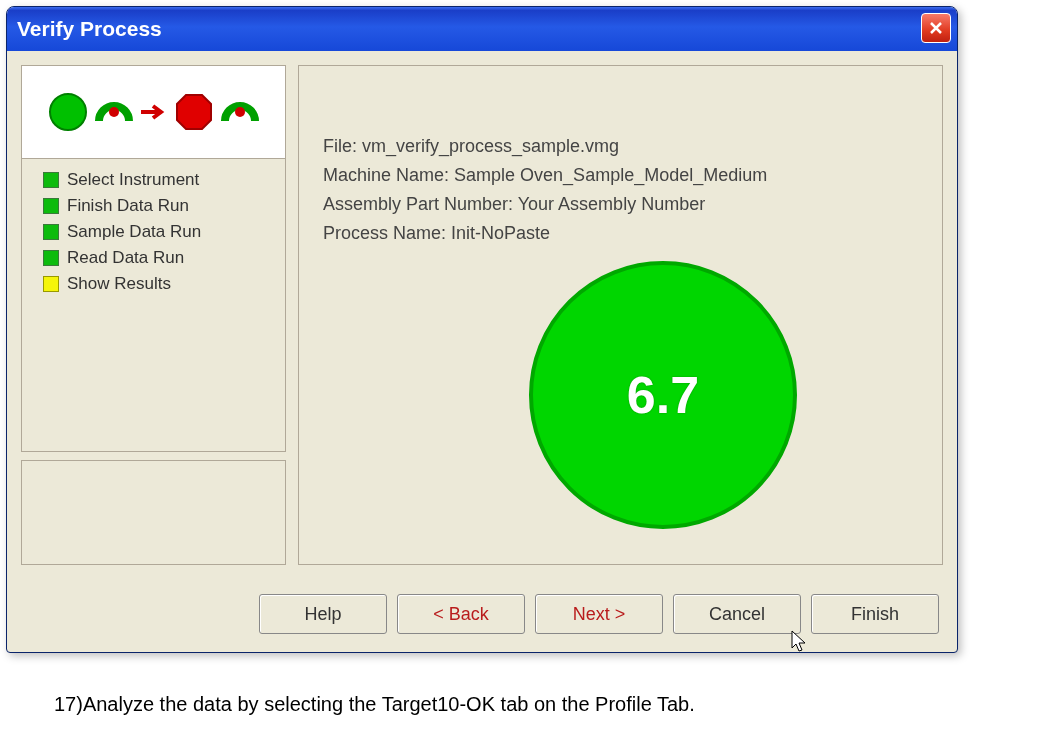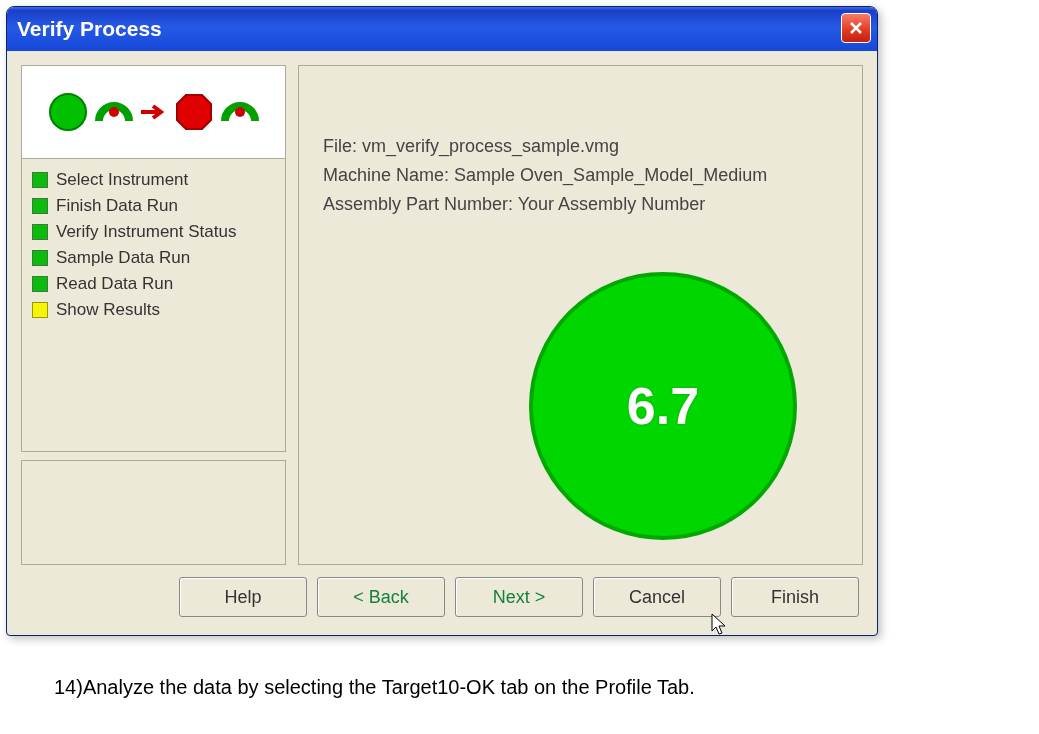--- a/index.html
+++ b/index.html
@@ -4,21 +4,21 @@
   <style>
     * { box-sizing: border-box; margin: 0; padding: 0; }
     body {
       font-family: Tahoma, Arial, sans-serif;
       background: #ffffff;
       width: 1039px;
       height: 734px;
       padding: 0;
     }
     .window {
-      width: 872px;
+      width: 952px;
       margin: 6px;
       background: #ece9d8;
       border: 1px solid #0a246a;
       border-radius: 8px 8px 4px 4px;
       box-shadow: 3px 3px 8px rgba(0,0,0,0.25);
       overflow: hidden;
     }
     .titlebar {
       background: linear-gradient(to bottom, #3c6df0 0%, #1a3ec8 8%, #2559e6 45%, #1648d8 100%);
       color: #fff;
@@ -64,21 +64,21 @@
       display: flex;
       align-items: center;
       justify-content: center;
       gap: 4px;
       padding: 4px;
     }
     .step-list {
       background: #ece9d8;
       border: 1px solid #b0a898;
       border-top: none;
-      padding: 8px 10px;
+      padding: 8px 21px;
       font-size: 17px;
       color: #333;
       flex: 1;
       min-height: 200px;
     }
     .step-item {
       display: flex;
       align-items: center;
       gap: 8px;
       padding: 3px 0;
@@ -110,21 +110,21 @@
       filter: blur(0.4px);
     }
     .big-circle {
       width: 268px;
       height: 268px;
       border-radius: 50%;
       background: #00d600;
       border: 4px solid #00a800;
       position: absolute;
       left: 230px;
-      top: 206px;
+      top: 195px;
       display: flex;
       align-items: center;
       justify-content: center;
       font-size: 52px;
       font-weight: bold;
       color: #ffffff;
       text-shadow: 0 0 2px rgba(0,0,0,0.3);
     }
     .button-bar {
       display: flex;
@@ -138,23 +138,24 @@
       background: #ece9d8;
       border: 1px solid #888;
       border-radius: 3px;
       font-size: 18px;
       color: #333;
       box-shadow: inset 1px 1px 0 #fff;
       display: flex;
       align-items: center;
       justify-content: center;
       cursor: pointer;
+      margin-top: 17px;
     }
     .btn.disabled {
-      color: #15803d;
+      color: #b91c1c;
     }
     .btn.first { margin-right: auto; margin-left: 278px; }
     .cursor {
       position: absolute;
       right: 148px;
       bottom: -2px;
       width: 18px;
       height: 24px;
     }
     .button-row-wrap { position: relative; }
@@ -203,42 +204,39 @@
         <div class="step-item">
             <div class="step-sq green"></div>
             <span>Select Instrument</span>
           </div>
         <div class="step-item">
             <div class="step-sq green"></div>
             <span>Finish Data Run</span>
           </div>
         <div class="step-item">
             <div class="step-sq green"></div>
-            <span>Verify Instrument Status</span>
-          </div>
-        <div class="step-item">
-            <div class="step-sq green"></div>
             <span>Sample Data Run</span>
           </div>
         <div class="step-item">
             <div class="step-sq green"></div>
             <span>Read Data Run</span>
           </div>
         <div class="step-item">
             <div class="step-sq yellow"></div>
             <span>Show Results</span>
           </div>
       </div>
       <div class="filler-box"></div>
     </div>
 
     <div class="main-panel">
       <div class="info-line">File: vm_verify_process_sample.vmg</div>
       <div class="info-line">Machine Name: Sample Oven_Sample_Model_Medium</div>
       <div class="info-line">Assembly Part Number: Your Assembly Number</div>
+      <div class="info-line">Process Name: Init-NoPaste</div>
       <div class="big-circle">
         <span>6.7</span>
       </div>
     </div>
   </div>
 
   <div class="button-row-wrap">
     <div class="button-bar">
       <div class="btn first">
           <span>Help</span>
@@ -255,13 +253,13 @@
       <div class="btn">
           <span>Finish</span>
         </div>
     </div>
     <svg class="cursor" viewBox="0 0 18 24">
       <path d="M1 1 L1 18 L5 14 L8 21 L11 20 L8 13 L14 13 Z" fill="#fff" stroke="#000" stroke-width="1"></path>
     </svg>
   </div>
 </div>
 
-<div class="caption">14)Analyze the data by selecting the Target10-OK tab on the Profile Tab.</div>
+<div class="caption">17)Analyze the data by selecting the Target10-OK tab on the Profile Tab.</div>
 
 </body></html>

